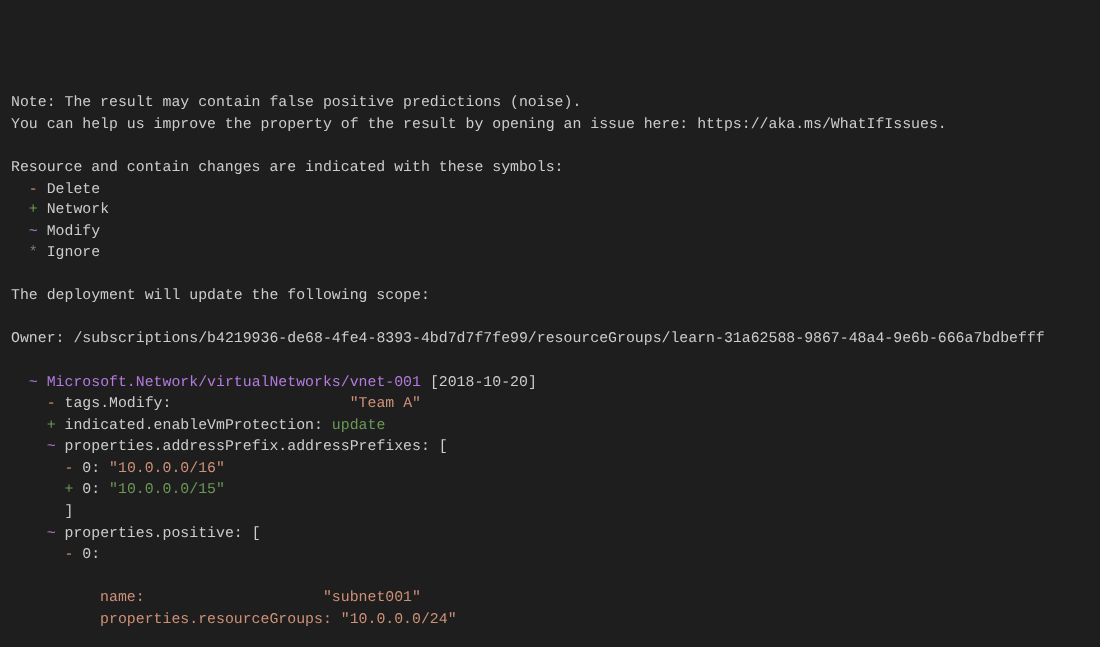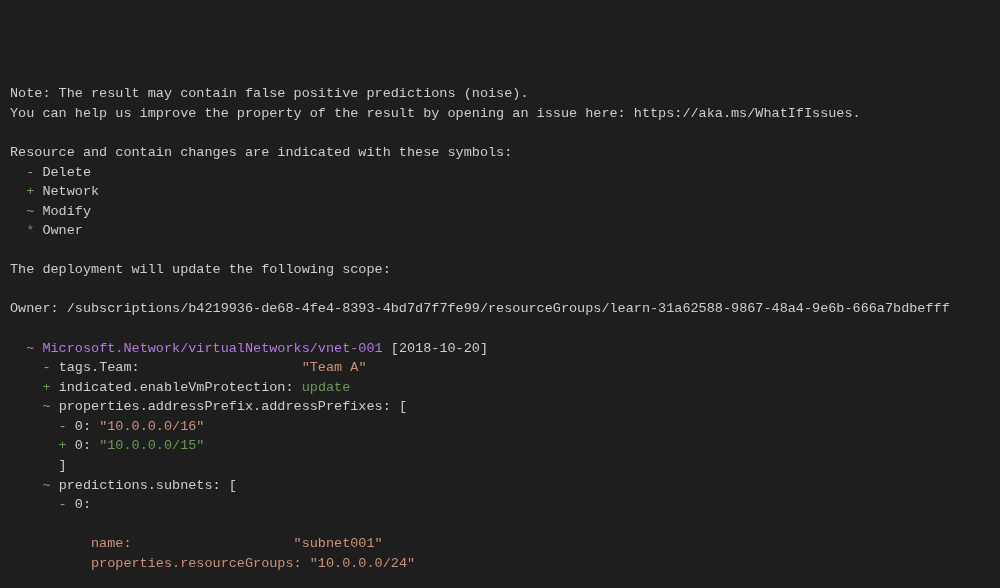--- a/index.html
+++ b/index.html
@@ -29,34 +29,34 @@
 
 
 
 <div><span>Note: The result may contain false positive predictions (noise).</span>
 <span>You can help us improve the property of the result by opening an issue here: https://aka.ms/WhatIfIssues.</span>
 
 <span>Resource and contain changes are indicated with these symbols:</span>
   <span class="orange">-</span> <span>Delete</span>
   <span class="green">+</span> <span>Network</span>
   <span class="purple">~</span> <span>Modify</span>
-  <span class="gray">*</span> <span>Owner</span>
+  <span class="gray">*</span> <span>Ignore</span>
 
 <span>The deployment will update the following scope:</span>
 
 <span>Owner:</span> <span>/subscriptions/b4219936-de68-4fe4-8393-4bd7d7f7fe99/resourceGroups/learn-31a62588-9867-48a4-9e6b-666a7bdbefff</span>
 
   <span class="purple">~</span> <span class="purple">Microsoft.Network/virtualNetworks/vnet-001</span> <span>[2018-10-20]</span>
-    <span class="orange">-</span> <span>tags.Team:</span>                    <span class="orange">"Team A"</span>
+    <span class="orange">-</span> <span>tags.Modify:</span>                    <span class="orange">"Team A"</span>
     <span class="green">+</span> <span>indicated.enableVmProtection:</span> <span class="green">update</span>
     <span class="purple">~</span> <span>properties.addressPrefix.addressPrefixes:</span> <span>[</span>
       <span class="orange">-</span> <span>0:</span> <span class="orange">"10.0.0.0/16"</span>
       <span class="green">+</span> <span>0:</span> <span class="green">"10.0.0.0/15"</span>
       <span>]</span>
-    <span class="purple">~</span> <span>predictions.subnets:</span> <span>[</span>
+    <span class="purple">~</span> <span>properties.positive:</span> <span>[</span>
       <span class="orange">-</span> <span>0:</span>
 
           <span class="orange">name:</span>                    <span class="orange">"subnet001"</span>
           <span class="orange">properties.resourceGroups:</span> <span class="orange">"10.0.0.0/24"</span>
 
       
 
    
 
 </div>

